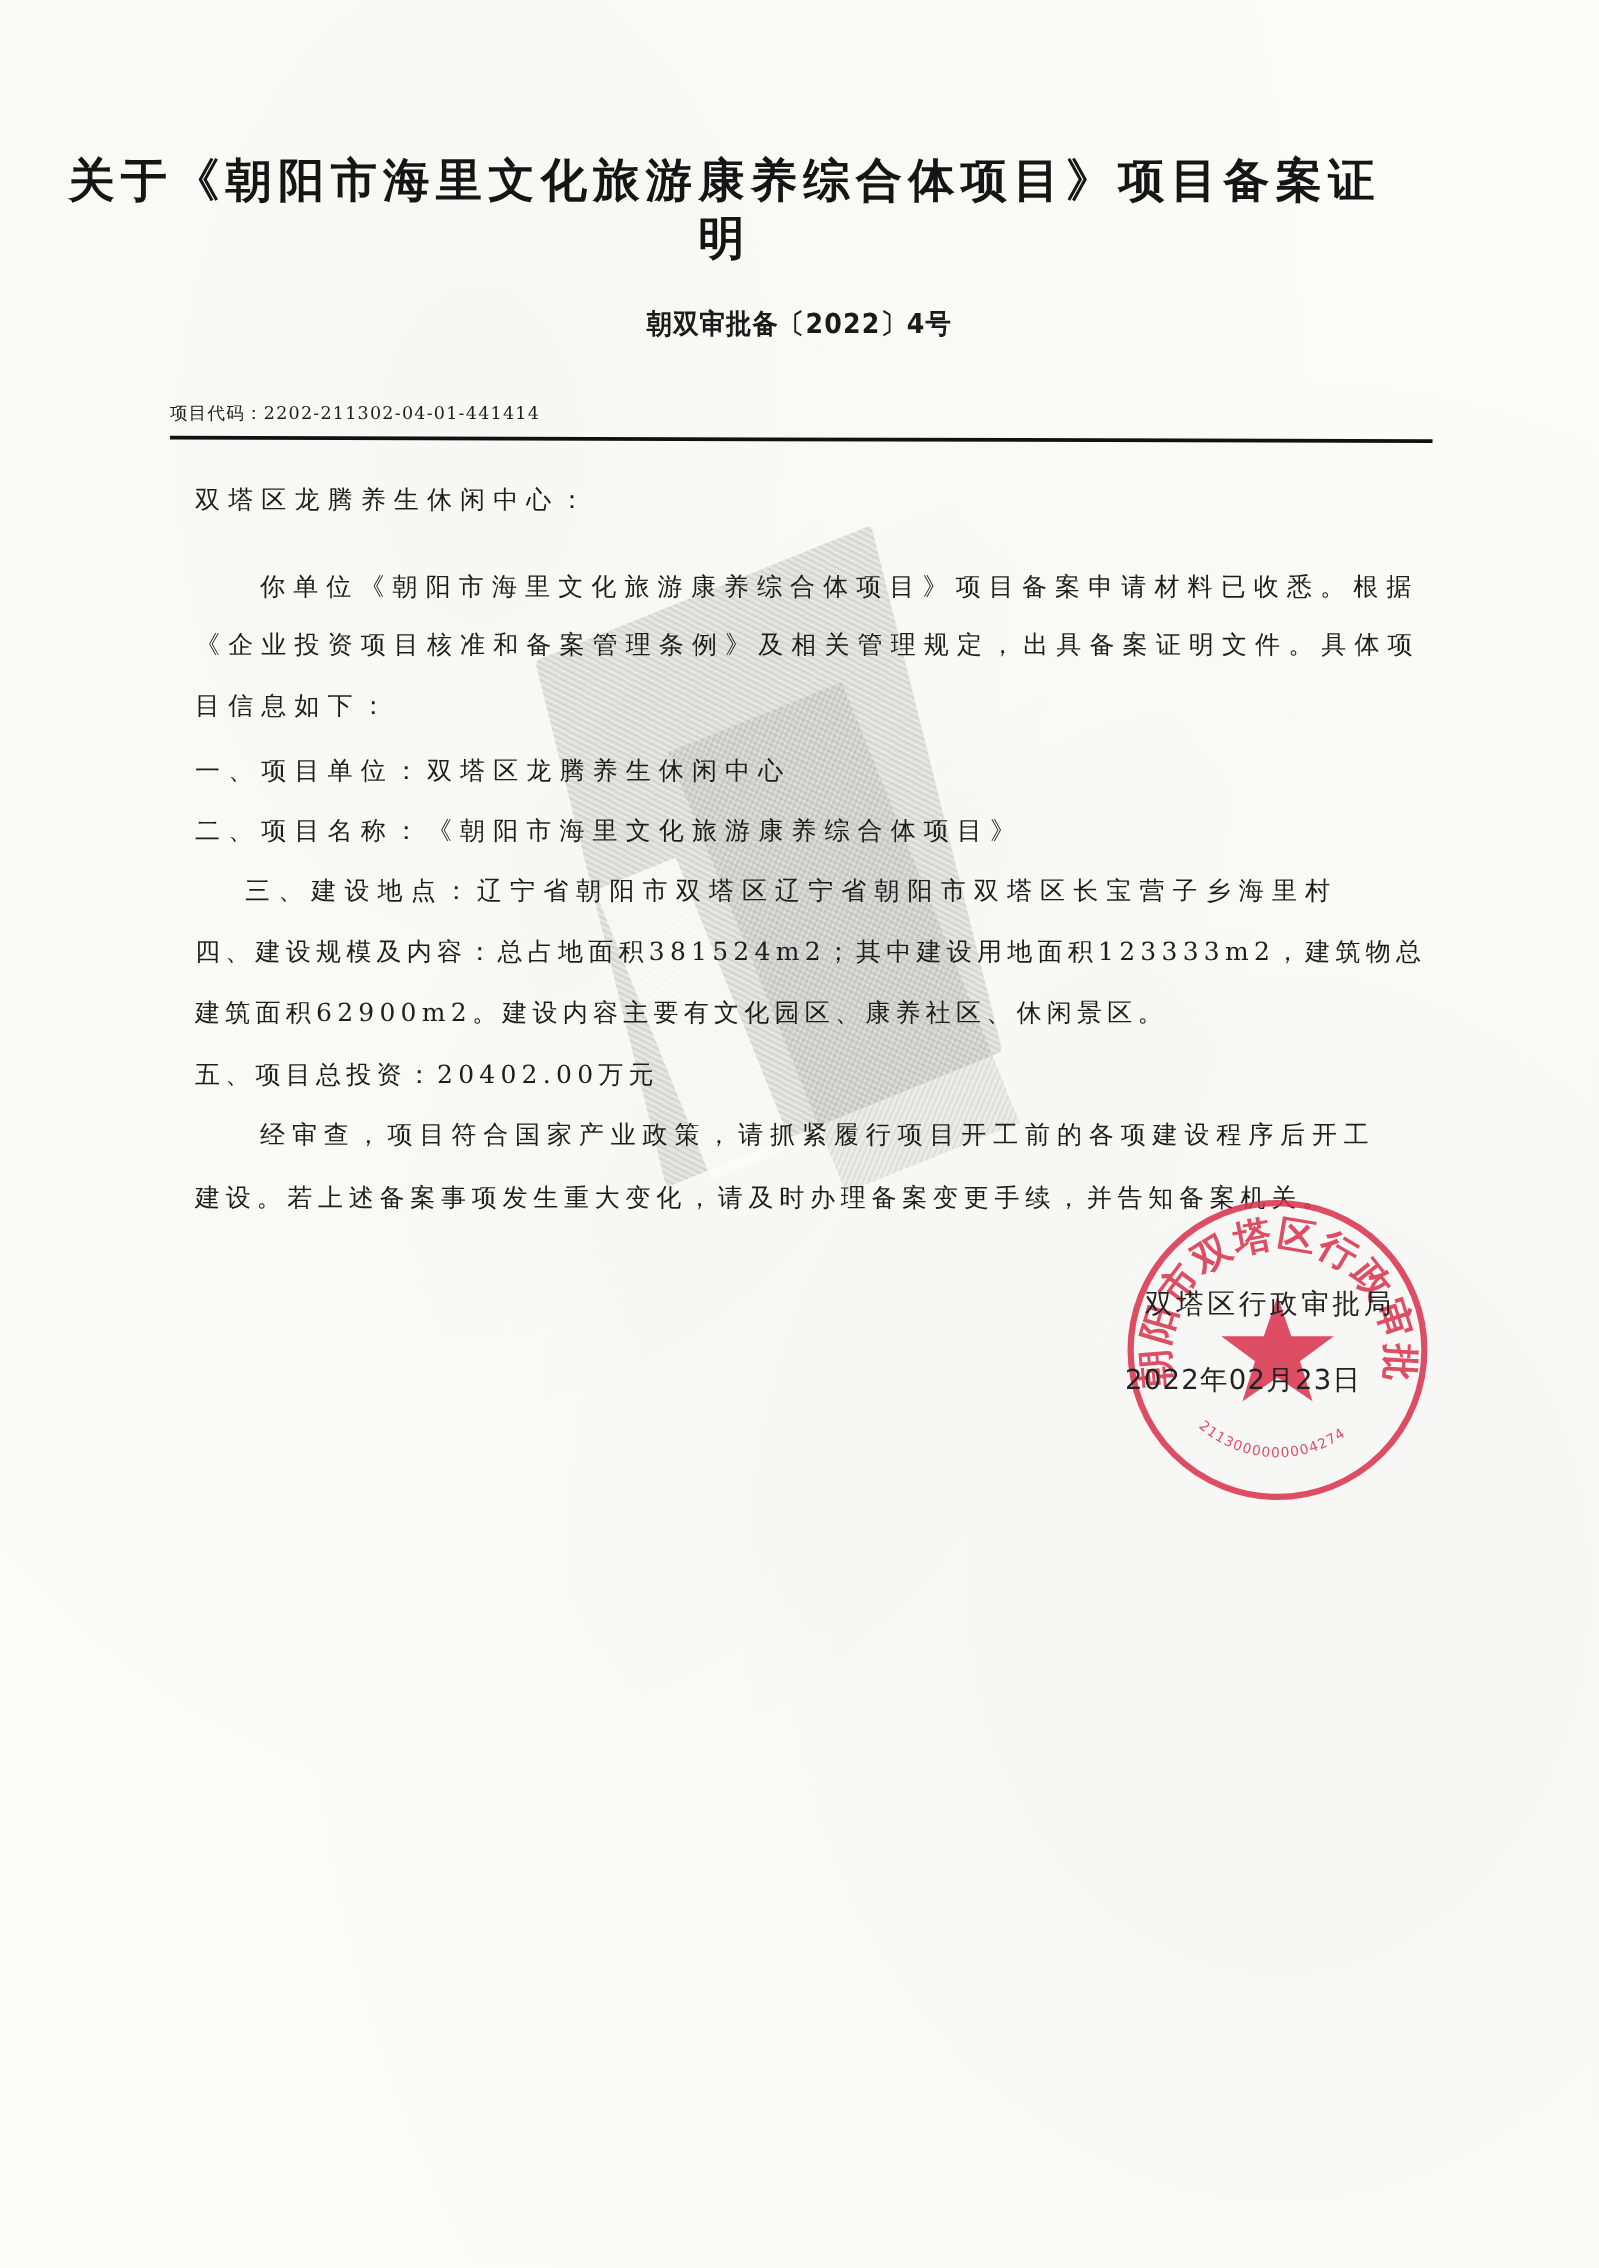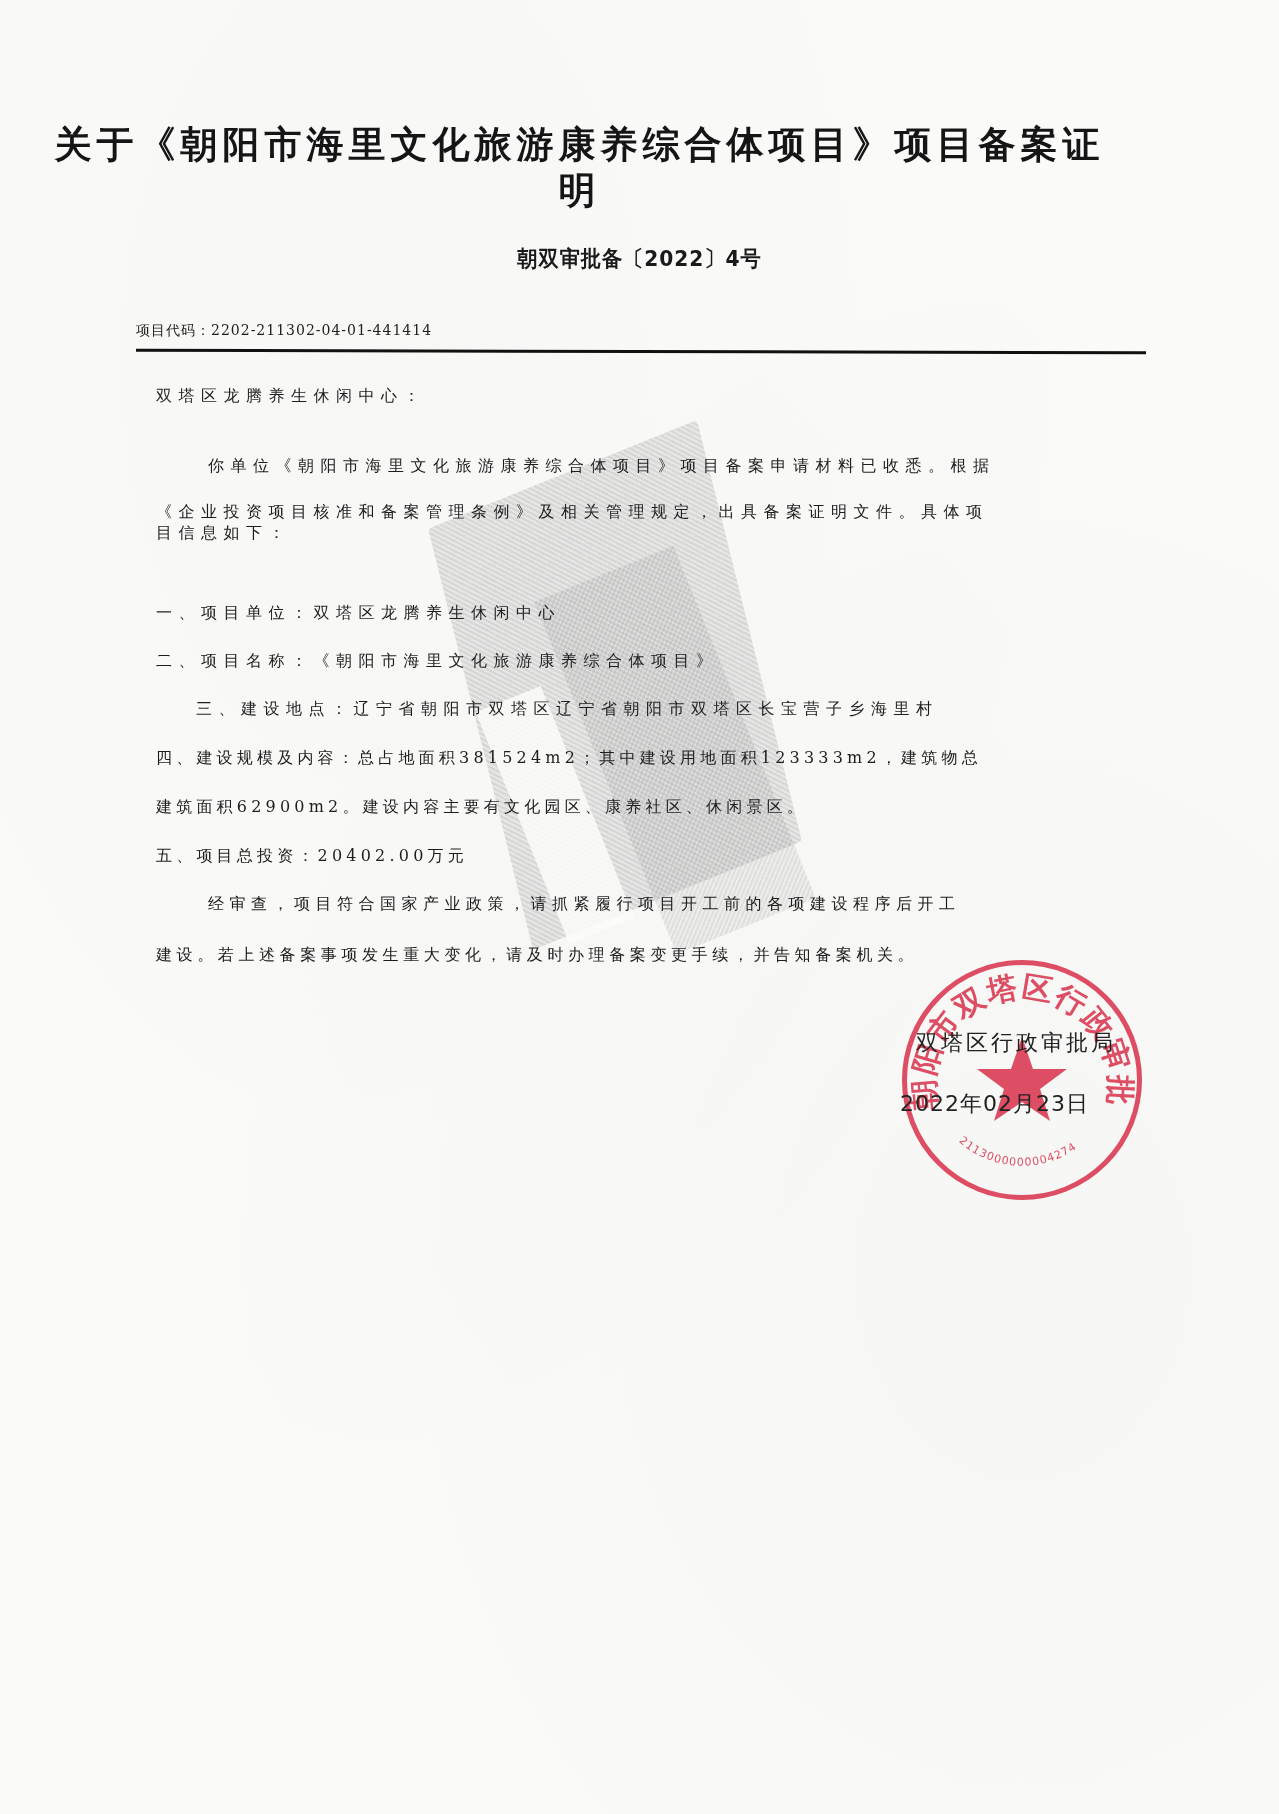--- a/index.html
+++ b/index.html
@@ -22,21 +22,21 @@
   .title.l1 { top: 120px; }
   .title.l2 { top: 166px; }
   .docno {
     left: 0; width: 1279px; text-align: center; top: 244px;
     font-family: "DejaVu Sans", "Liberation Sans", sans-serif;
     font-size: 22px; font-weight: bold; letter-spacing: 1px; color: #1a1a1a;
     transform: scaleX(0.92);
   }
   .code { left: 136px; top: 322px; font-size: 14px; letter-spacing: 1px; }
   .rule { left: 136px; top: 350px; width: 1010px; height: 3px; background: #111; transform: rotate(0.15deg); }
-  .body-text { font-size: 16px; letter-spacing: 6.5px; }
+  .body-text { font-size: 20px; letter-spacing: 6.5px; }
   .line { left: 156px; }
   .indent { left: 208px; }
   .wm {
     position: absolute; left: 470px; top: 470px; width: 290px; height: 430px;
     transform: rotate(-22deg) skewX(-8deg);
     background: repeating-linear-gradient(45deg, rgba(90,90,90,0.28) 0 2px, rgba(140,140,140,0.22) 2px 4px);
     opacity: 0.75; border-radius: 4px;
   }
   .wm2 {
     position: absolute; left: 600px; top: 560px; width: 150px; height: 380px;
@@ -73,21 +73,21 @@
 
   <div class="abs code">
     <span>项目代码：</span><span>2202-211302-04-01-441414</span>
   </div>
   <div class="abs rule"></div>
 
   <div class="abs body-text line" style="top:386px;">双塔区龙腾养生休闲中心：</div>
 
   <div class="abs body-text indent" style="top:456px;">你单位《朝阳市海里文化旅游康养综合体项目》项目备案申请材料已收悉。根据</div>
   <div class="abs body-text line" style="top:502px;">《企业投资项目核准和备案管理条例》及相关管理规定，出具备案证明文件。具体项</div>
-  <div class="abs body-text line" style="top:523px;">目信息如下：</div>
+  <div class="abs body-text line" style="top:551px;">目信息如下：</div>
 
   <div class="abs body-text line" style="top:603px;">一、项目单位：双塔区龙腾养生休闲中心</div>
   <div class="abs body-text line" style="top:651px;">二、项目名称：《朝阳市海里文化旅游康养综合体项目》</div>
   <div class="abs body-text line" style="top:699px;margin-left:40px;">三、建设地点：辽宁省朝阳市双塔区辽宁省朝阳市双塔区长宝营子乡海里村</div>
   <div class="abs body-text line" style="top:748px;letter-spacing:4.2px;">四、建设规模及内容：总占地面积381524m2；其中建设用地面积123333m2，建筑物总</div>
   <div class="abs body-text line" style="top:797px;letter-spacing:4.2px;">建筑面积62900m2。建设内容主要有文化园区、康养社区、休闲景区。</div>
   <div class="abs body-text line" style="top:846px;letter-spacing:4.2px;">五、项目总投资：20402.00万元</div>
 
   <div class="abs body-text indent" style="top:894px;letter-spacing:5.5px;">经审查，项目符合国家产业政策，请抓紧履行项目开工前的各项建设程序后开工</div>
   <div class="abs body-text line" style="top:945px;letter-spacing:4.6px;">建设。若上述备案事项发生重大变化，请及时办理备案变更手续，并告知备案机关。</div>

